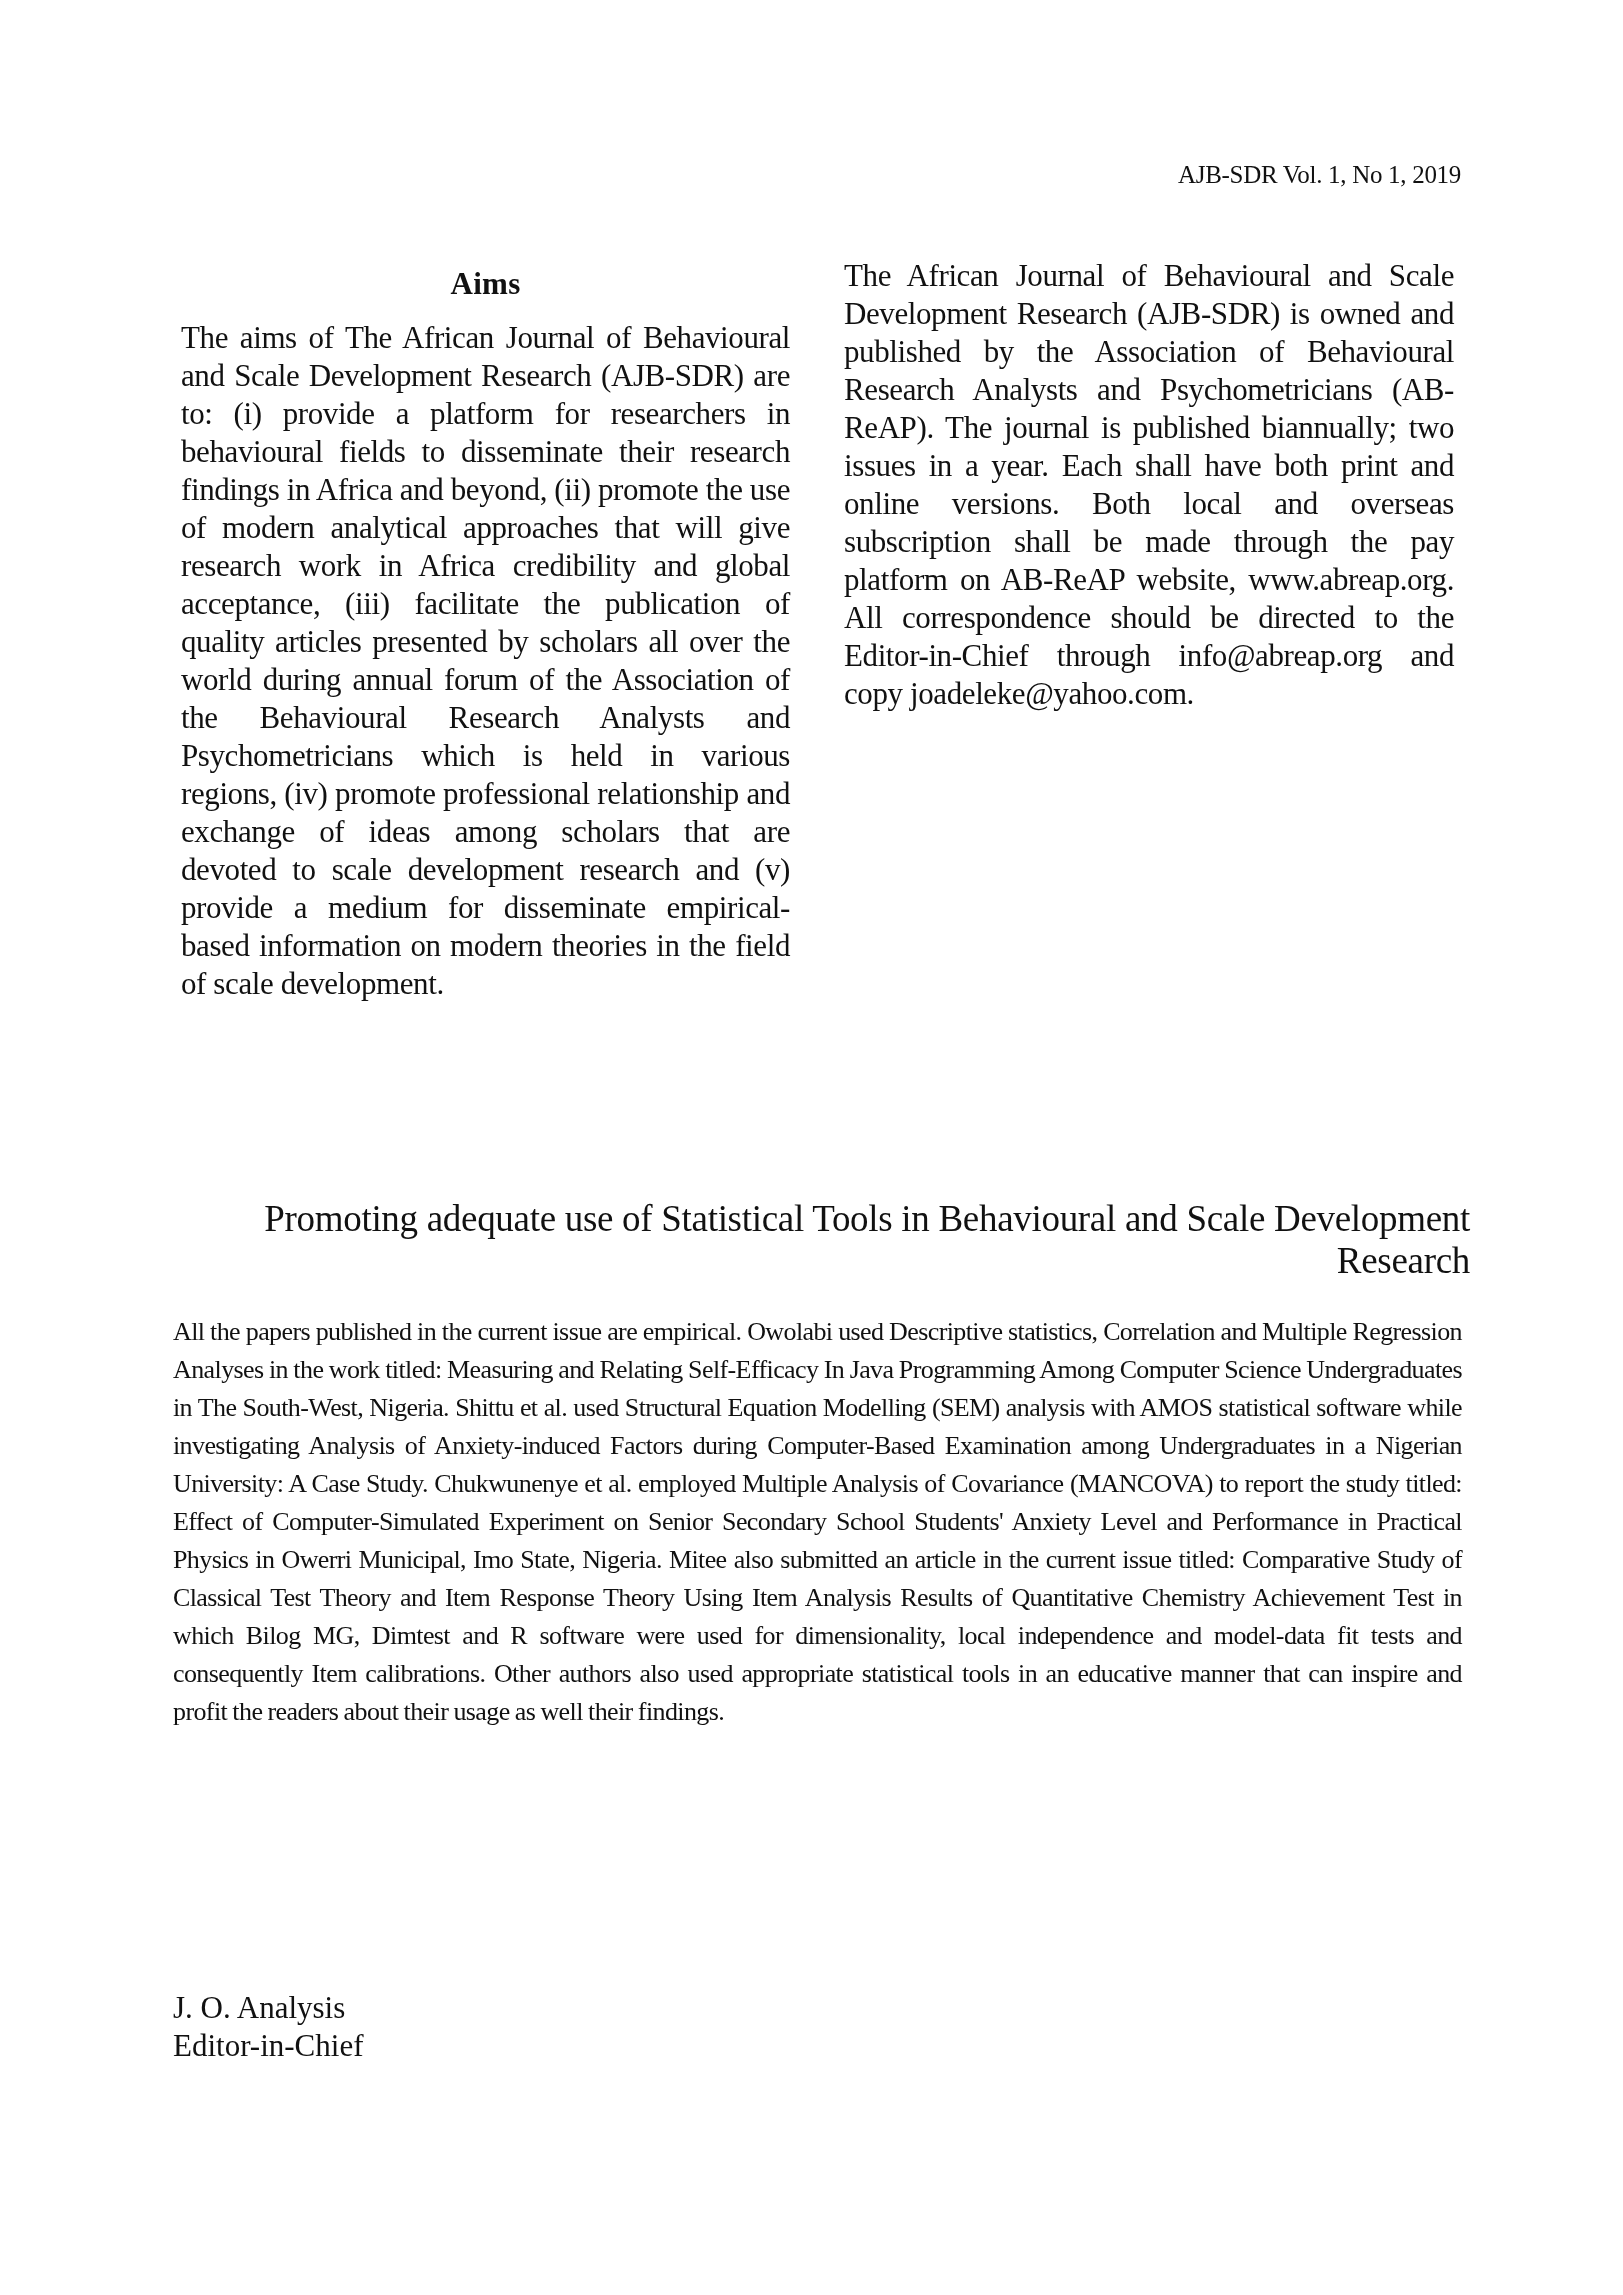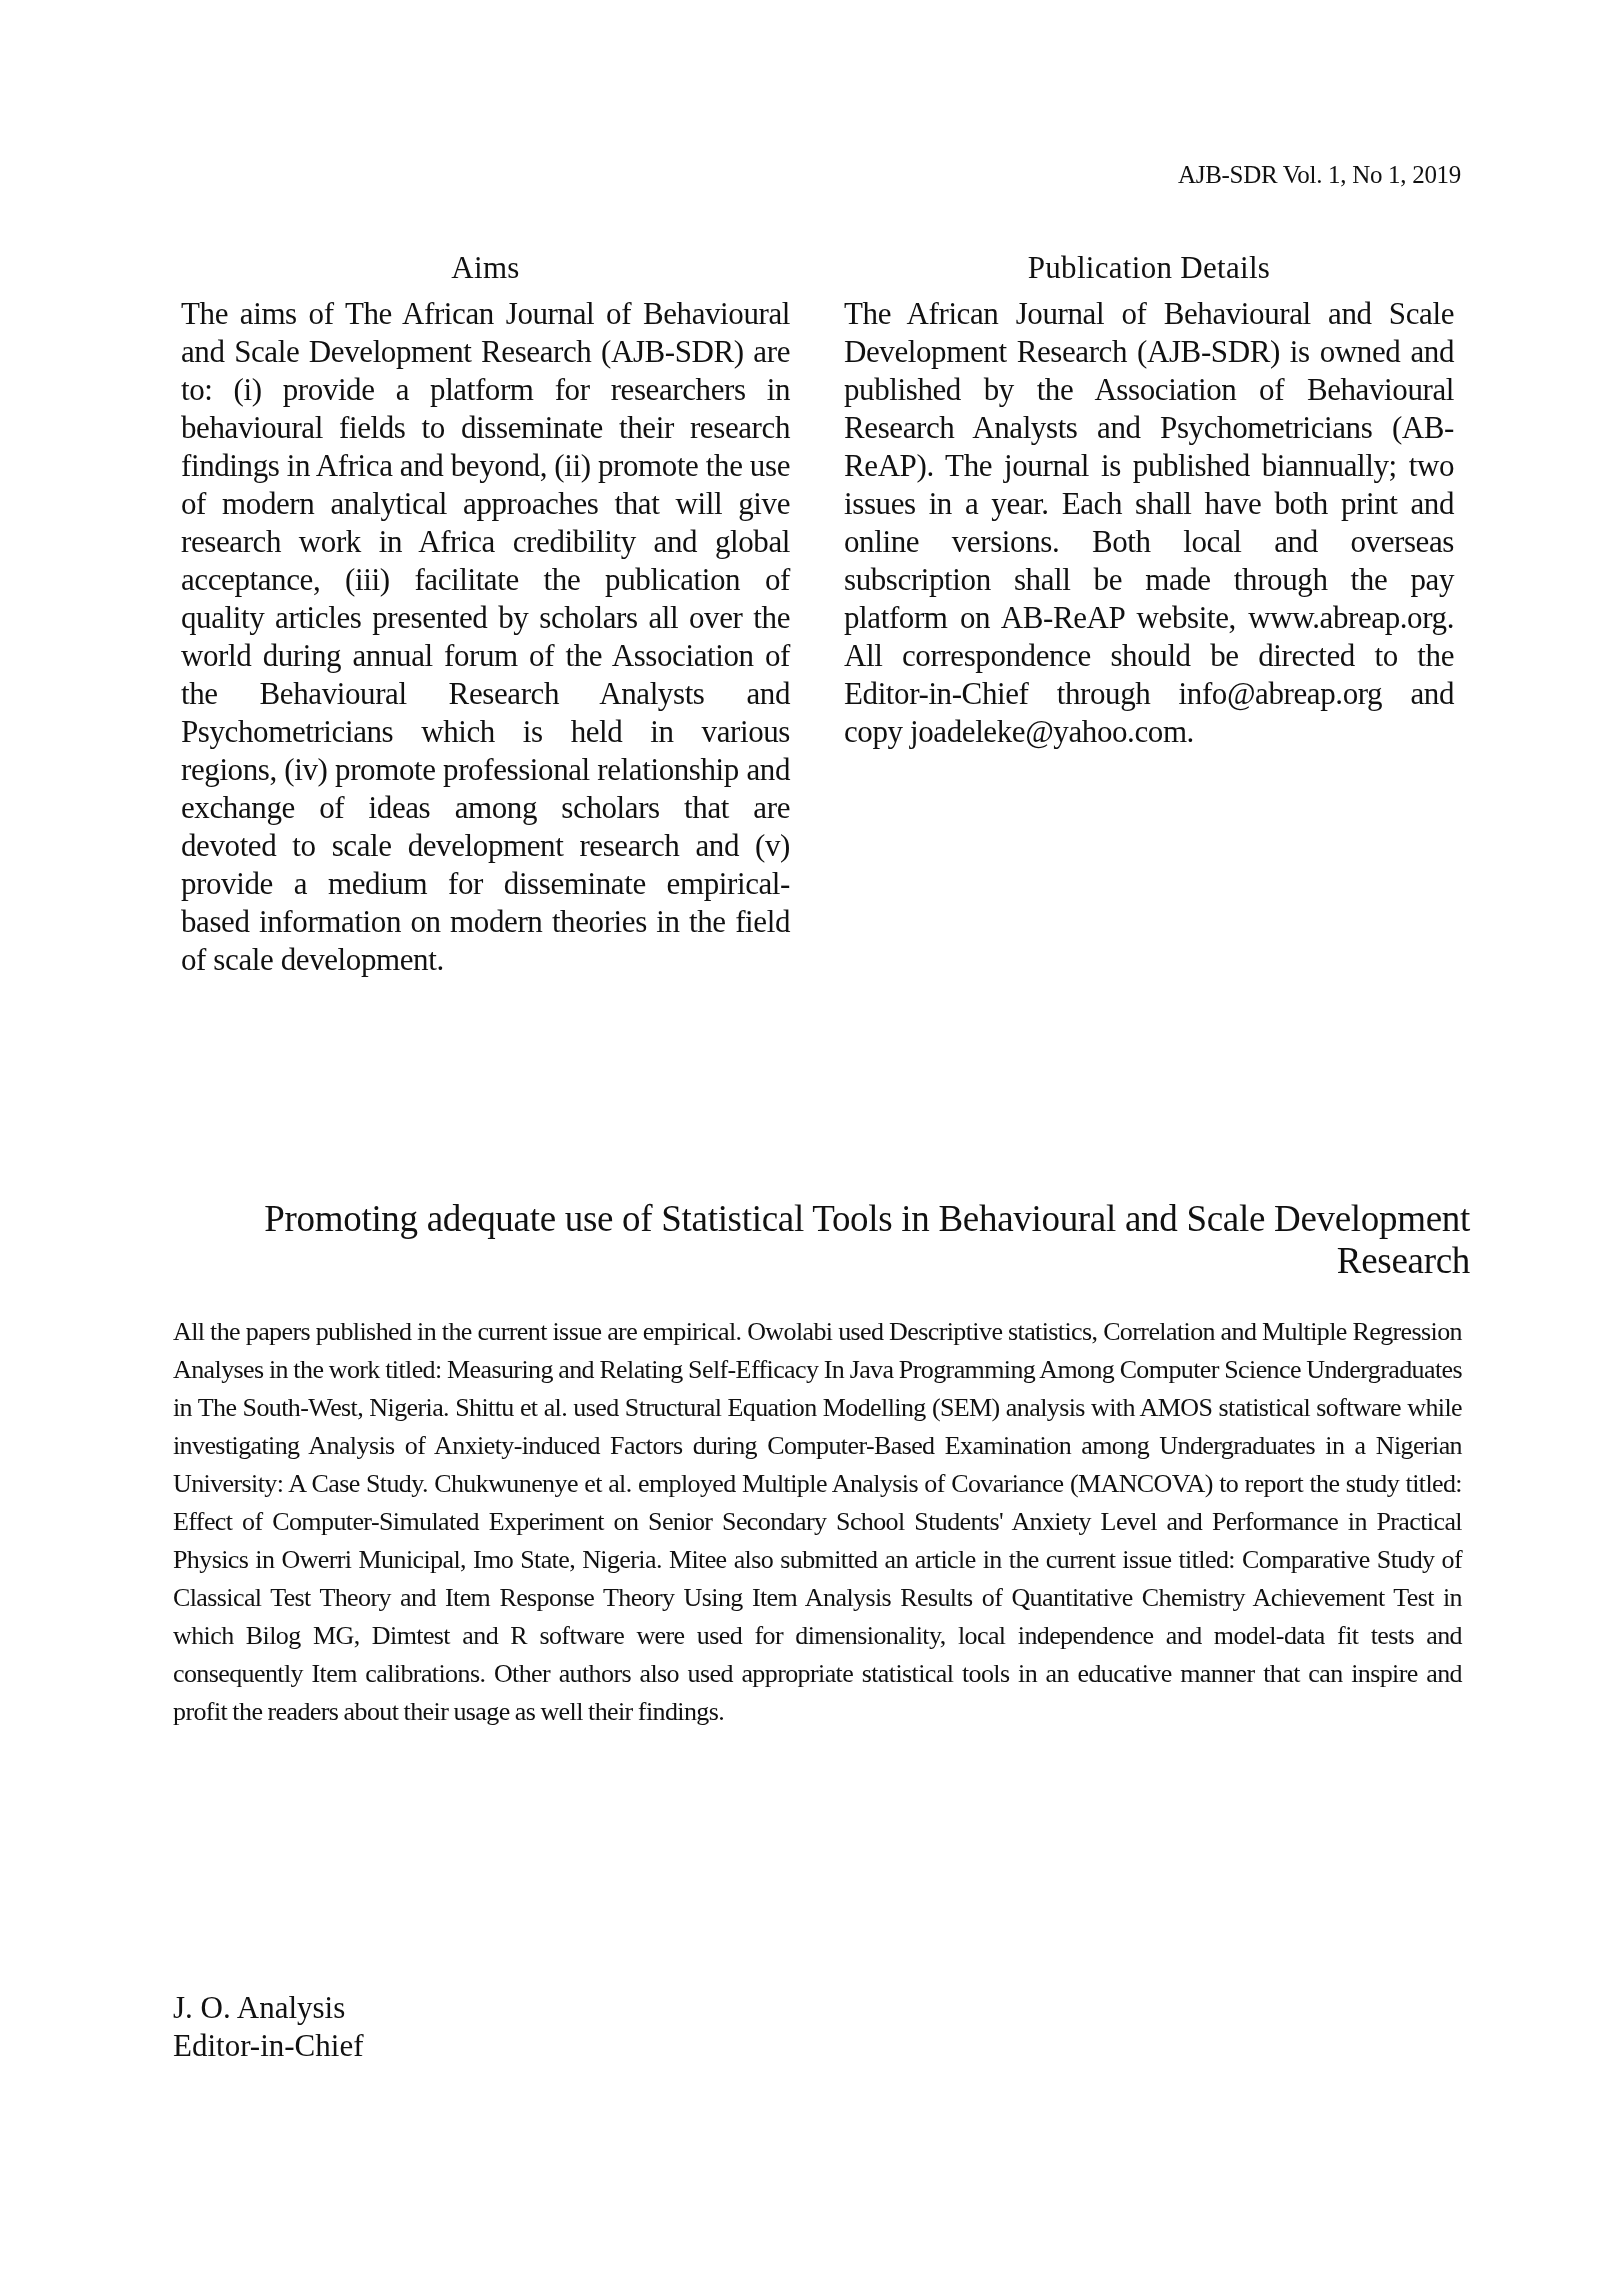--- a/index.html
+++ b/index.html
@@ -27,22 +27,22 @@
     position: absolute;
     top: 249px;
     width: 625px;
     font-size: 31px;
     line-height: 38px;
   }
   .col-left { left: 173px; }
   .col-right { left: 836px; width: 626px; }
   .col-heading {
     text-align: center;
-    margin: 0;
-    font-weight: normal;
+    margin: 16px;
+    font-weight: bold;
     font-size: 31px;
     line-height: 38px;
     letter-spacing: 0.3px;
   }
   .col-body {
     margin: 8px;
     text-align: justify;
     text-align-last: left;
     hyphens: none;
     letter-spacing: -0.4px;
@@ -85,21 +85,20 @@
 <body>
 
 <div class="running-header">AJB-SDR Vol. 1, No 1, 2019</div>
 
 <section class="col col-left">
   <h2 class="col-heading">Aims</h2>
   <p class="col-body">The aims of The African Journal of Behavioural and Scale Development Research (AJB-SDR) are to: (i) provide a platform for researchers in behavioural fields to disseminate their research findings in Africa and beyond, (ii) promote the use of modern analytical approaches that will give research work in Africa credibility and global acceptance, (iii) facilitate the publication of quality articles presented by scholars all over the world during annual forum of the Association of the Behavioural Research Analysts and Psychometricians which is held in various regions, (iv) promote professional relationship and exchange of ideas among scholars that are devoted to scale development research and (v) provide a medium for disseminate empirical- based information on modern theories in the field of scale development.</p>
 </section>
 
 <section class="col col-right">
-  <h2 class="col-heading">Publication Details</h2>
   <p class="col-body">The African Journal of Behavioural and Scale Development Research (AJB-SDR) is owned and published by the Association of Behavioural Research Analysts and Psychometricians (AB-ReAP). The journal is published biannually; two issues in a year. Each shall have both print and online versions. Both local and overseas subscription shall be made through the pay platform on AB-ReAP website, www.abreap.org. All correspondence should be directed to the Editor-in-Chief through info@abreap.org and copy joadeleke@yahoo.com.</p>
 </section>
 
 <h1 class="editorial-title">Promoting adequate use of Statistical Tools in Behavioural and Scale Development Research</h1>
 
 <p class="editorial-body">All the papers published in the current issue are empirical. Owolabi used Descriptive statistics, Correlation and Multiple Regression Analyses in the work titled: Measuring and Relating Self-Efficacy In Java Programming Among Computer Science Undergraduates in The South-West, Nigeria. Shittu  et al. used Structural Equation Modelling (SEM) analysis with AMOS statistical software while investigating Analysis of Anxiety-induced Factors during Computer-Based Examination among Undergraduates in a Nigerian University: A Case Study. Chukwunenye et al. employed Multiple Analysis of Covariance (MANCOVA) to report the study titled: Effect of Computer-Simulated Experiment on Senior Secondary School Students' Anxiety Level and Performance in Practical Physics in Owerri Municipal, Imo State, Nigeria. Mitee also submitted an article in the current issue titled: Comparative Study of Classical Test Theory and Item Response Theory Using Item Analysis Results of Quantitative Chemistry Achievement Test in which Bilog MG, Dimtest and R software were used for dimensionality, local independence and model-data fit tests and consequently Item calibrations. Other authors also used appropriate statistical tools in an educative manner that can inspire and profit the readers about their usage as well their findings.</p>
 
 <div class="signature">
   <div>J. O. Analysis</div>
   <div>Editor-in-Chief</div>

